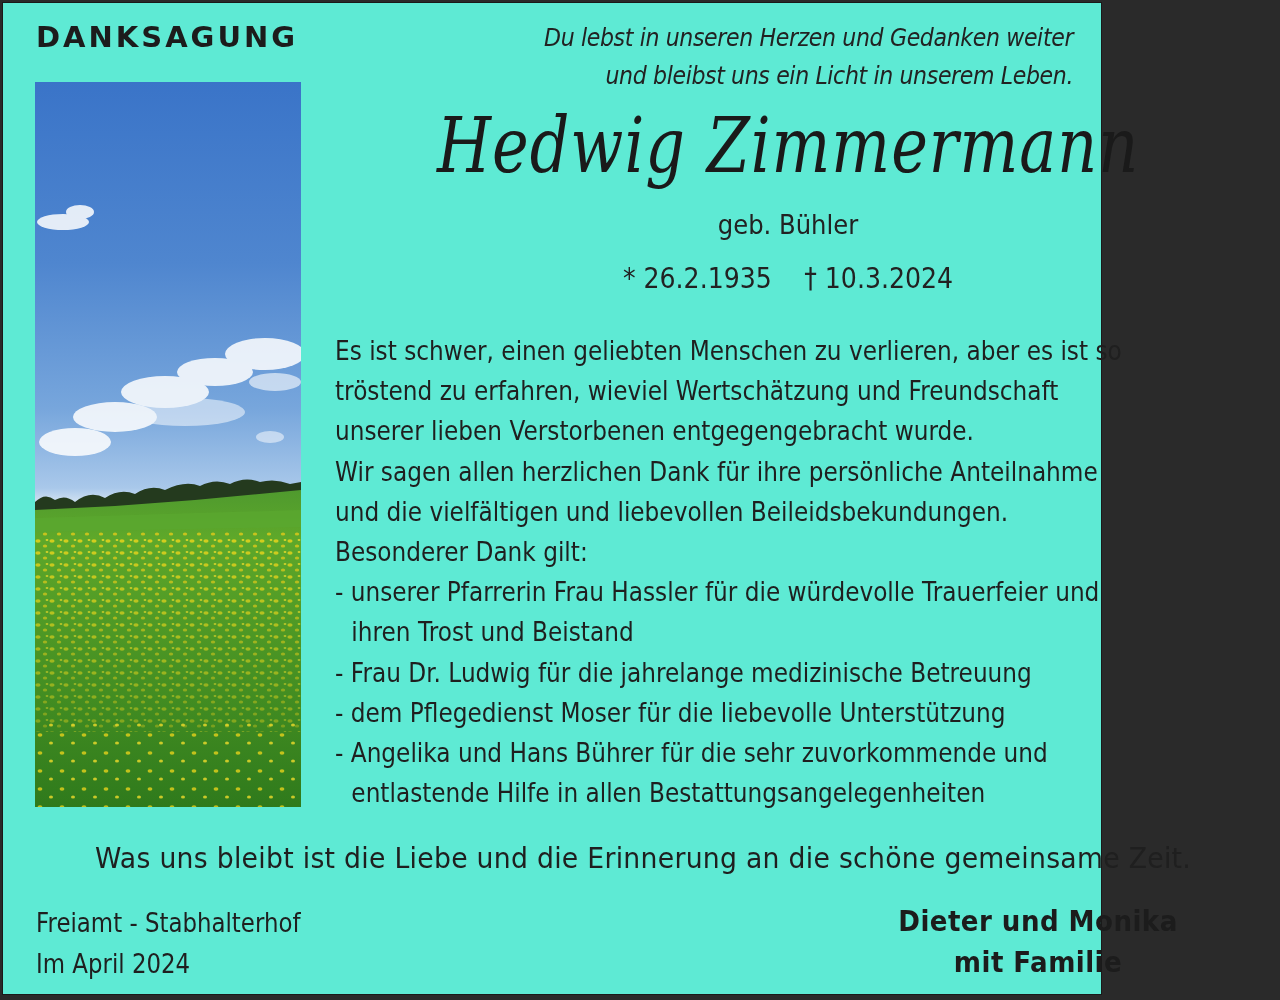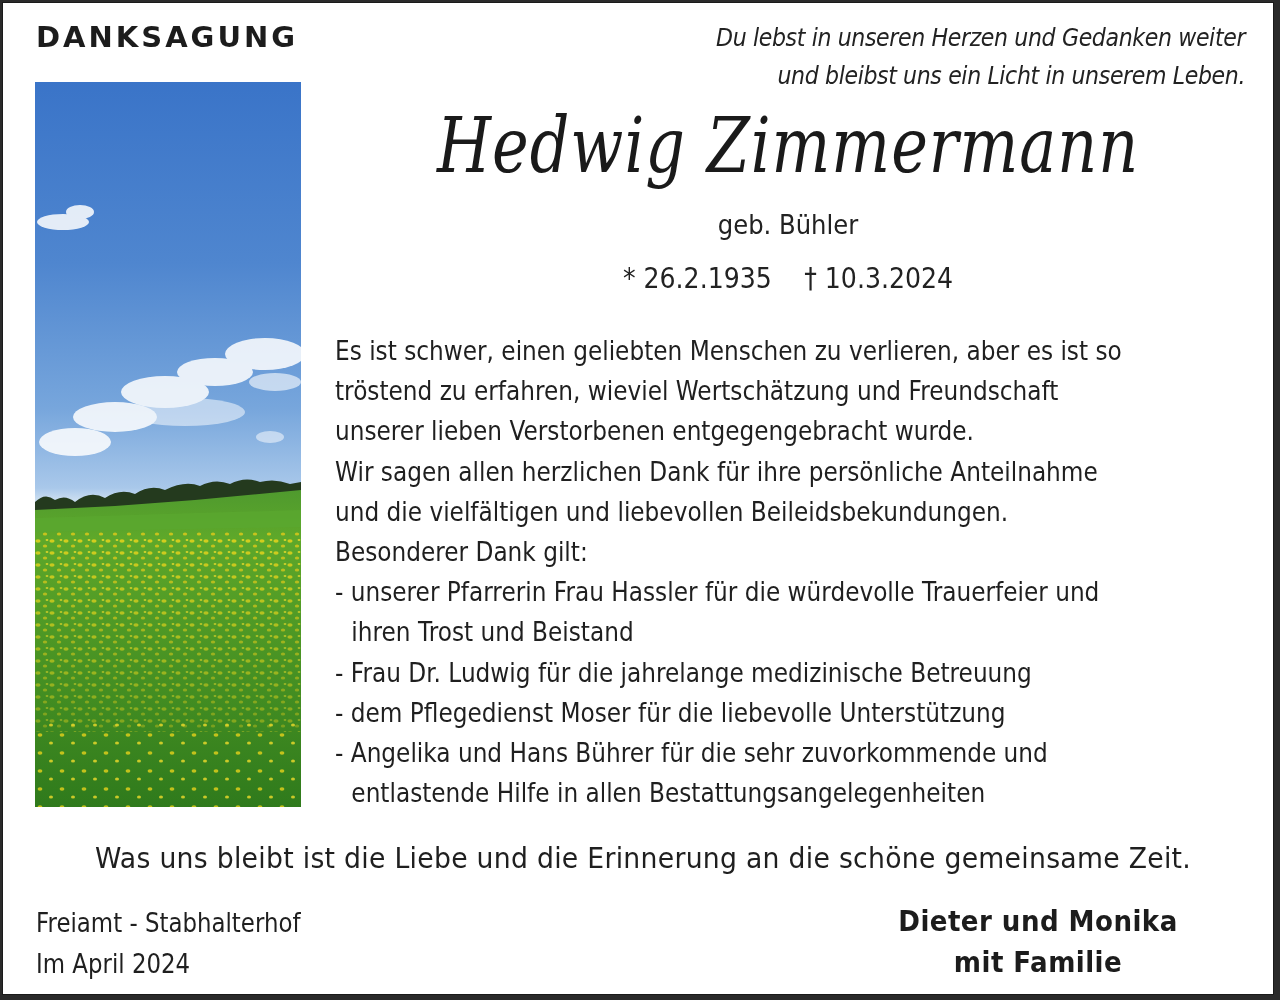--- a/index.html
+++ b/index.html
@@ -4,22 +4,22 @@
   <style>
     html, body { margin: 0; padding: 0; }
     body {
       width: 1280px; height: 1000px; overflow: hidden;
       background: #2a2a2a;
       font-family: "DejaVu Sans", sans-serif;
       color: #1e1e1e;
     }
     .card {
       position: absolute; left: 2px; top: 2px;
-      width: 1272px; height: 993px;
-      background: #ffffff;
+      width: 1100px; height: 993px;
+      background: #5eead4;
       border: 1px solid #1a1a1a;
       box-sizing: border-box;
     }
     .heading {
       position: absolute; left: 33px; top: 17px;
       font-family: "DejaVu Sans", sans-serif;
       font-weight: bold; font-size: 29px;
       letter-spacing: 3px; color: #1c1c1c;
     }
     .motto {

